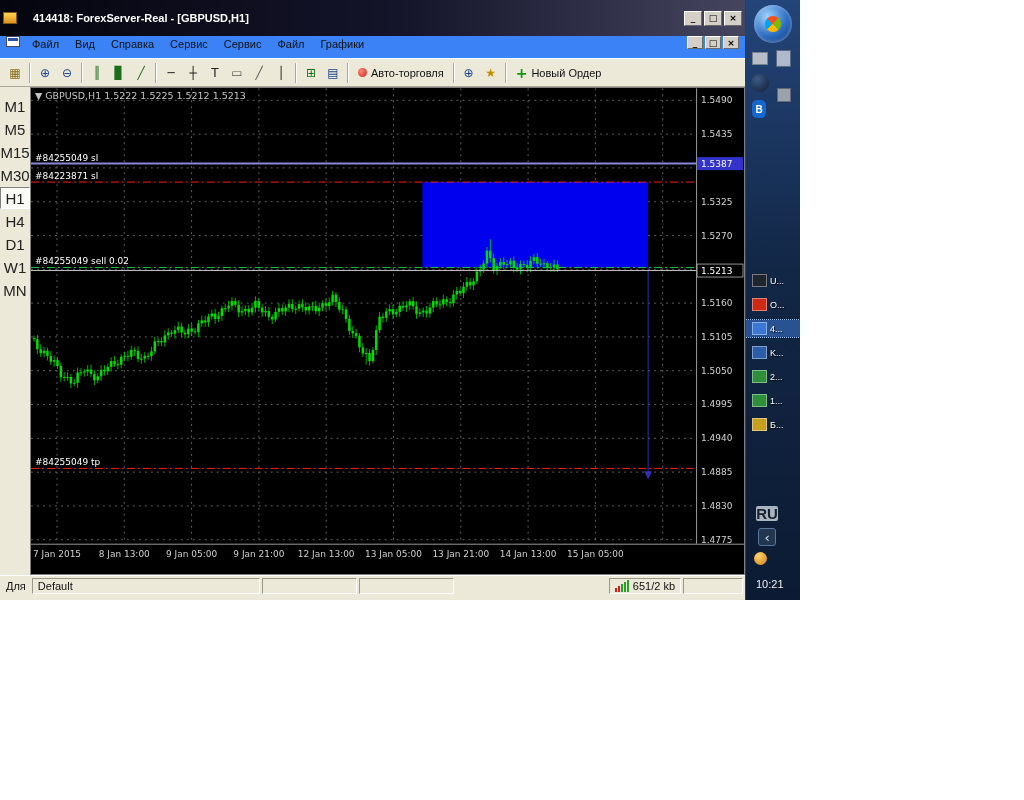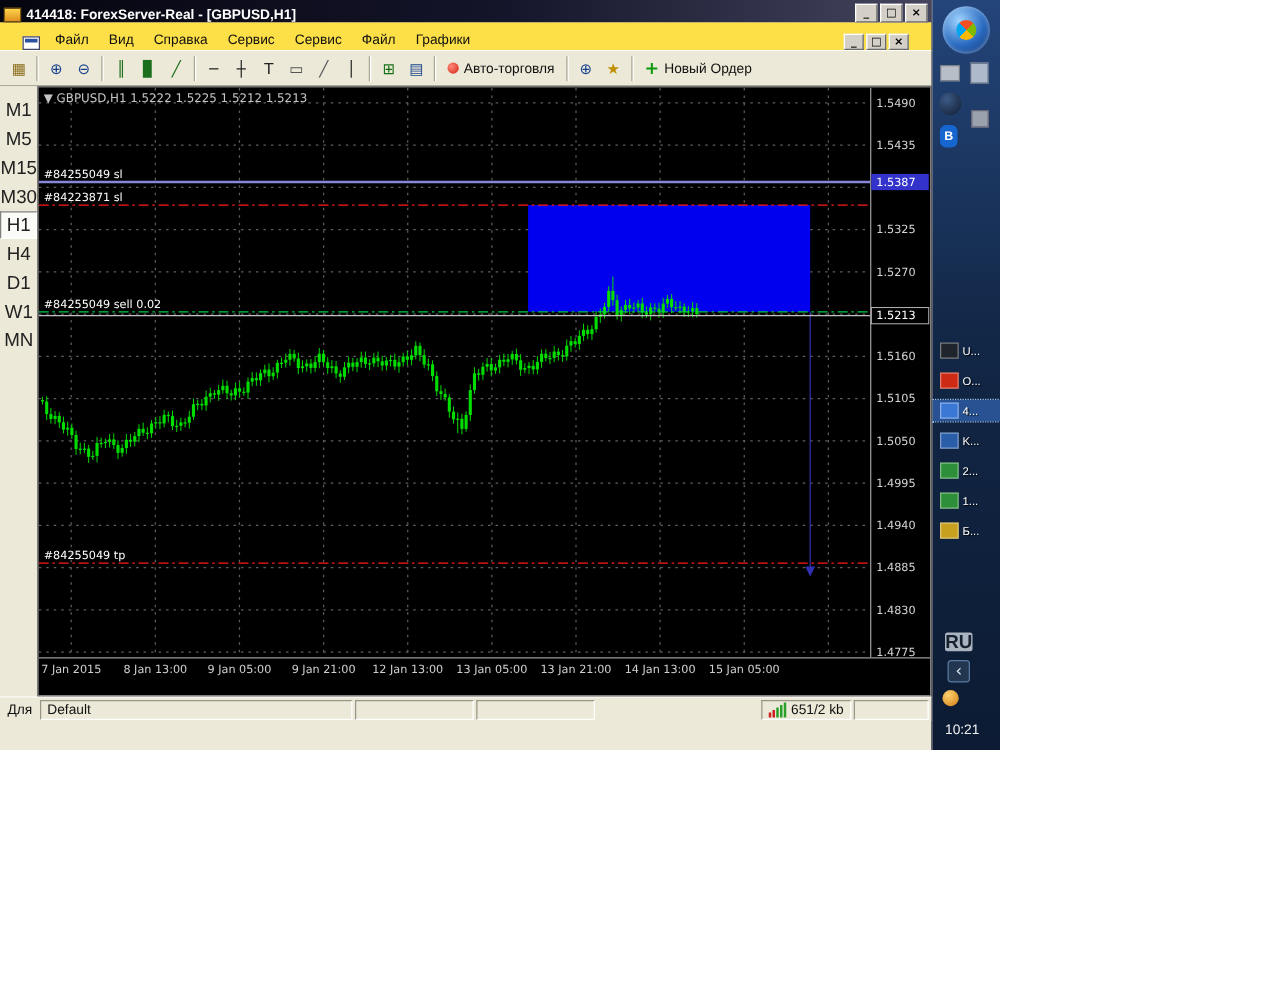--- a/index.html
+++ b/index.html
@@ -1,25 +1,25 @@
 <!DOCTYPE html>
 <html><head>
 <meta charset="utf-8">
 <style>
 *{margin:0;padding:0;box-sizing:border-box}
 body{font-family:"Liberation Sans",sans-serif;background:#fff}
 .screen{position:relative;width:1024px;height:800px;background:#fff;overflow:hidden}
 
 .mt4{position:absolute;left:0;top:0;width:746px;height:600px;background:#ece9d8;border-right:1px solid #3a3a4a}
-.titlebar{height:18px;background:linear-gradient(90deg,#05050f,#15152b 55%,#45455f);display:flex;align-items:flex-end;gap:4px;padding:0 3px;color:#fff;font-size:11px;font-weight:bold}
+.titlebar{height:36px;background:linear-gradient(90deg,#05050f,#15152b 55%,#45455f);display:flex;align-items:center;gap:16px;padding:0 3px;color:#fff;font-size:11px;font-weight:bold}
 .app-icon{width:14px;height:12px;background:linear-gradient(180deg,#ffd34d,#e09020);border:1px solid #7a5a10;display:inline-block}
 .title-text{flex:1;white-space:nowrap;overflow:hidden}
 .win-btns{display:flex;gap:2px}
 .wbtn{width:18px;height:15px;background:#d4d0c8;border:1px solid;border-color:#fff #6a6a6a #6a6a6a #fff;color:#000;font-size:9px;font-weight:bold;display:flex;align-items:center;justify-content:center;font-family:"DejaVu Sans",sans-serif}
-.menubar{height:23px;background:#fde047;border-bottom:1px solid #fff;display:flex;align-items:flex-end;font-size:11px;color:#111;padding:0 14px}
+.menubar{height:23px;background:#3b82f6;border-bottom:1px solid #fff;display:flex;align-items:flex-start;font-size:11px;color:#111;padding:0 2px}
 .child-icon{width:14px;height:11px;margin:0 4px;background:#fff;border:1px solid #446;position:relative}
 .child-icon::after{content:"";position:absolute;left:1px;right:1px;top:1px;height:3px;background:#2a52a0}
 .menu-items{display:flex}
 .menu-item{padding:2px 8px;cursor:default}
 .mdi-btns{margin-left:auto;display:flex;gap:2px;padding-right:4px}
 .mdi-btns .wbtn{width:16px;height:13px}
 .toolbar{height:28px;background:#ece9d8;border-bottom:1px solid #aca899;display:flex;align-items:center;padding:0 4px;font-size:11px}
 .tbtn{min-width:22px;height:21px;display:inline-flex;align-items:center;justify-content:center;font-family:"DejaVu Sans",sans-serif;font-size:12px;padding:0 2px}
 .tbtn.wide{gap:4px;font-family:"Liberation Sans",sans-serif;font-size:11px;color:#111;padding:0 6px}
 .tsep{width:2px;height:20px;border-left:1px solid #aca899;border-right:1px solid #fff;margin:0 3px}
@@ -34,21 +34,21 @@
 #chart-svg{position:absolute;inset:0;width:100%;height:100%;font-family:"DejaVu Sans",sans-serif}
 .tabbar{height:19px;background:#ece9d8;display:flex;align-items:flex-end;font-size:11px;padding-left:2px}
 .tabs{display:flex;align-items:flex-end;flex:1}
 .tab{padding:2px 9px;color:#555;border-right:1px solid #c6c2b6;white-space:nowrap}
 .tab.active{background:#fdfdfa;border:1px solid #888;border-bottom:none;color:#000;padding:2px 10px}
 .tab-arrows{display:flex;gap:1px;padding:0 4px 2px 0}
 .tarr{width:16px;height:14px;font-size:8px;display:flex;align-items:center;justify-content:center;color:#333;background:#d8d4c8;border:1px solid;border-color:#fff #808080 #808080 #fff;font-family:"DejaVu Sans",sans-serif}
 .statusbar{height:20px;background:#ece9d8;border-top:1px solid #fff;display:flex;align-items:center;font-size:11px;color:#111;padding:0 2px;gap:2px}
 .st-help{padding:0 4px}
 .st-panel{height:16px;border:1px solid;border-color:#9a968a #fff #fff #9a968a;display:flex;align-items:center;padding:0 5px;gap:4px}
-.st-profile{width:250px}
+.st-profile{width:228px}
 .st-p2{width:95px}.st-p3{width:95px}
 .st-spacer{flex:1}
 .st-end{width:60px}
 .conn-icon{display:inline-flex;align-items:flex-end;gap:1px;height:12px}
 .conn-icon i{width:2px;background:#2aa02a;display:inline-block}
 .conn-icon i:nth-child(1){height:4px;background:#cc2020}
 .conn-icon i:nth-child(2){height:6px;background:#cc2020}
 .conn-icon i:nth-child(3){height:8px}
 .conn-icon i:nth-child(4){height:10px}
 .conn-icon i:nth-child(5){height:12px}

